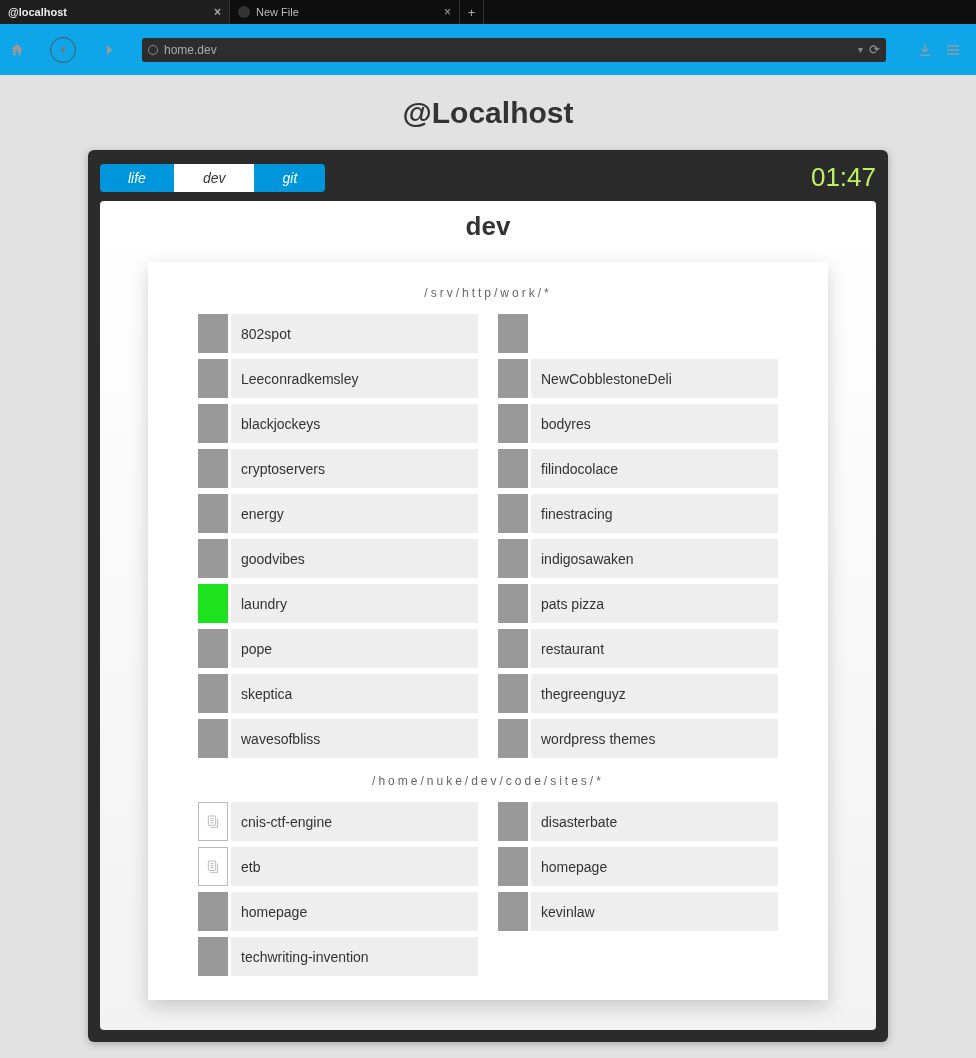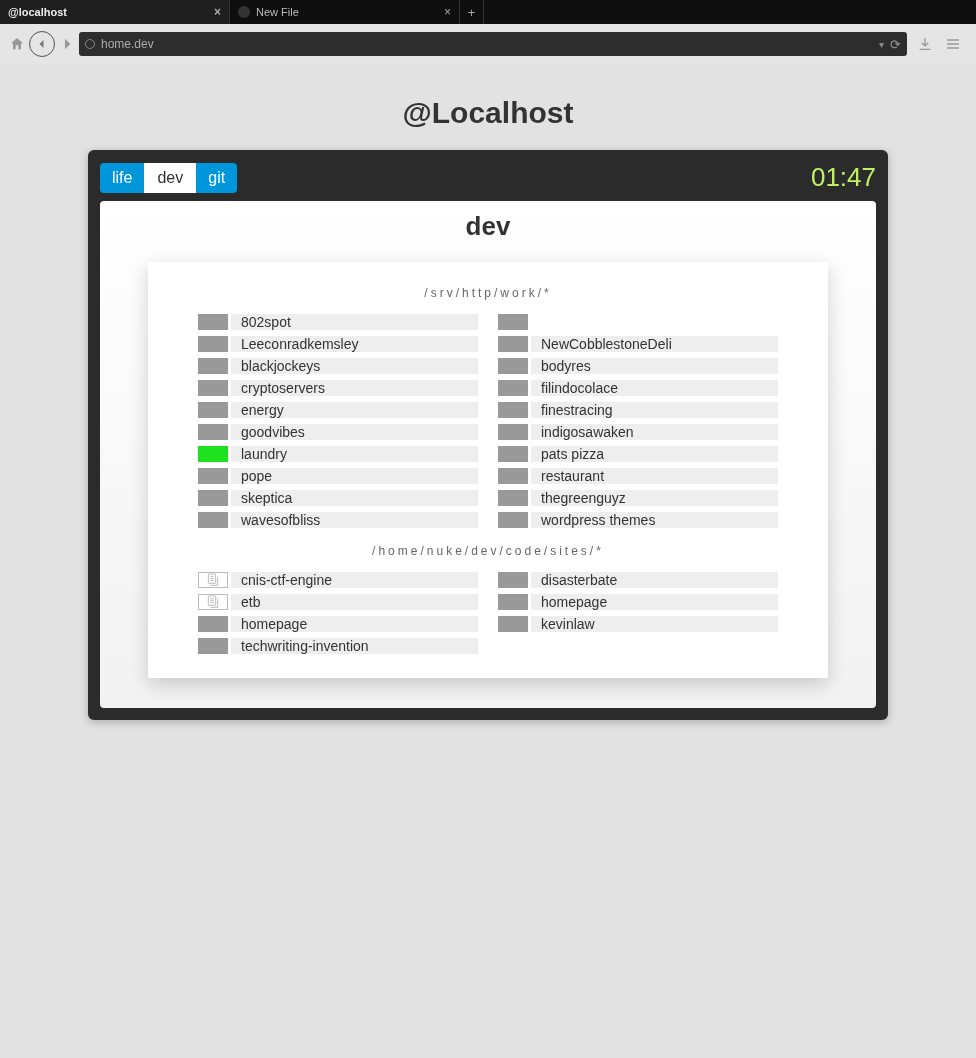--- a/index.html
+++ b/index.html
@@ -53,26 +53,26 @@
 .tab-add {
   width: 24px;
   display: flex;
   align-items: center;
   justify-content: center;
   color: #aaa;
   font-size: 13px;
   border-right: 1px solid #333;
 }
 .nav-bar {
-  height: 40px;
+  height: 51px;
   display: flex;
   align-items: center;
   padding: 0 8px;
-  gap: 3px;
-  background: #e5e5e5;
+  gap: 24px;
+  background: #0ea5e9;
 }
 .nav-bar .icon-btn {
   width: 18px; height: 18px;
   display: flex; align-items: center; justify-content: center;
   color: #999;
 }
 .home-icon svg, .icon-btn svg { width: 16px; height: 16px; fill: #999; }
 .nav-back-circle {
   width: 26px; height: 26px; border-radius: 50%;
   border: 1px solid #555;
@@ -119,25 +119,26 @@
 .app-header {
   display: flex;
   justify-content: space-between;
   align-items: center;
   padding-bottom: 8px;
 }
 .tab-buttons { display: flex; }
 .tab-btn {
   background: #0096db;
   color: #fff;
-  font-size: 16px;
-  padding: 6px 12px;
+  font-size: 14px;
+  padding: 6px 28px;
   border: none;
   border-radius: 4px 0 0 4px;
   cursor: pointer;
+  font-style: italic;
 }
 .tab-btn.middle { border-radius: 0; border-left: 1px solid rgba(255,255,255,0.25); border-right: 1px solid rgba(255,255,255,0.25); }
 .tab-btn.last { border-radius: 0 4px 4px 0; text-align: center; }
 .tab-btn.active-tab {
   background: #fff;
   color: #333;
 }
 .clock {
   color: #bef264;
   font-size: 26px;
@@ -171,21 +172,21 @@
 .group-path.second { margin-top: 16px; }
 .grid {
   display: grid;
   grid-template-columns: 1fr 1fr;
   column-gap: 20px;
   row-gap: 6px;
 }
 .item-row {
   display: flex;
   align-items: stretch;
-  height: 16px;
+  height: 39px;
 }
 .swatch {
   width: 30px;
   background: #999;
   flex-shrink: 0;
 }
 .swatch.green { background: #1fe21f; }
 .swatch.outline {
   background: #fff;
   border: 1px solid #bbb;

